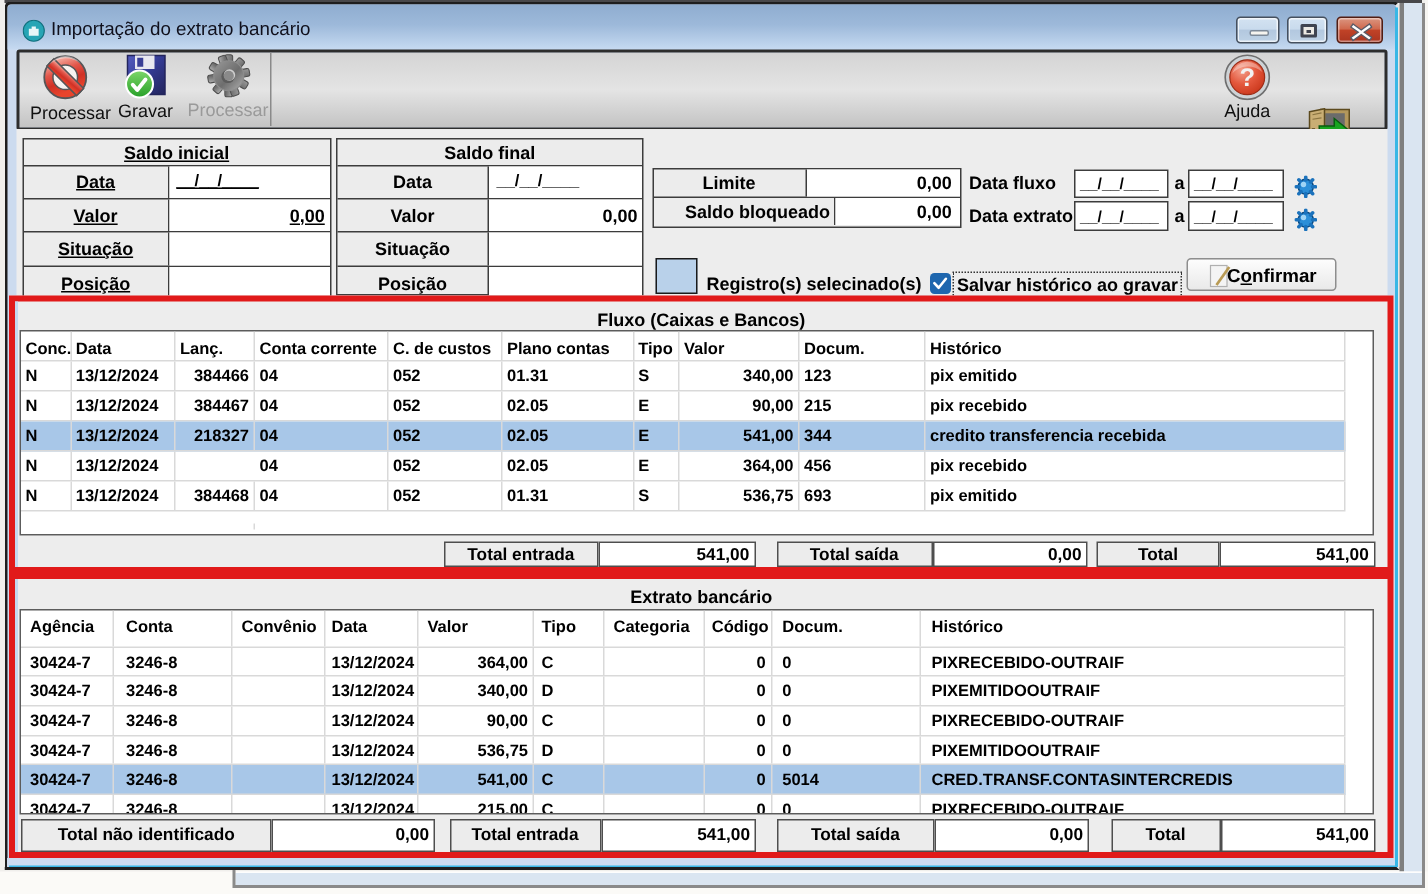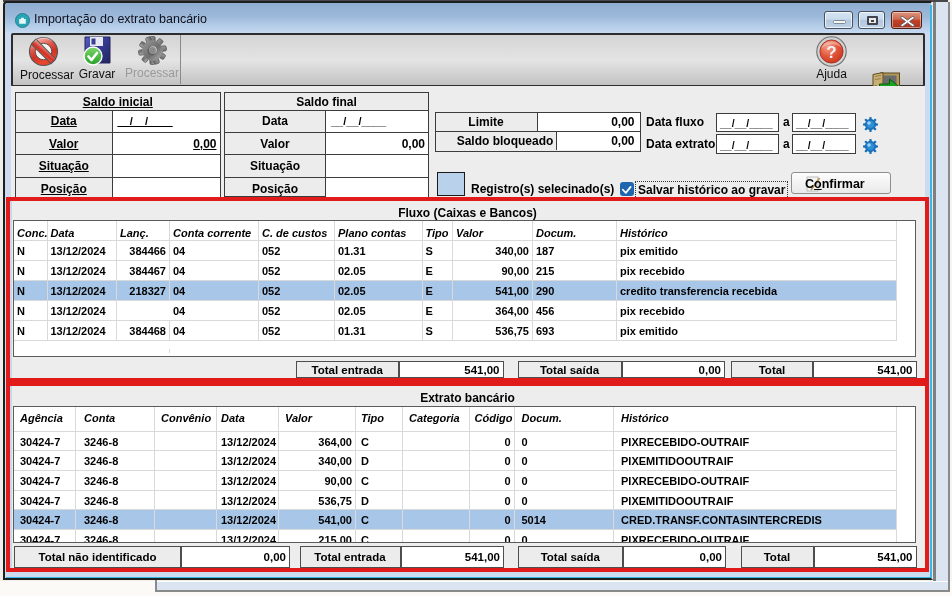--- a/index.html
+++ b/index.html
@@ -37,21 +37,21 @@
   .fval { background:#fff; font-weight:bold; font-size:12px; }
   .bline { border-bottom:1.5px solid #3c3c3c; }
   .dtbox { background:#fff; border:1.5px solid #3c3c3c; font-weight:bold; font-size:10.5px;
     padding:3.5px 0 0 3px; }
   
   .rpanel { left:6px; width:923px; border:4px solid #e11a1a; background:#ededed; }
   .pcap { text-align:center; font-weight:bold; font-size:12px; padding-top:3px; }
   .grid { background:#fff; border:1.5px solid #5c5c5c; overflow:hidden; }
   .gr { display:flex; width:883px; height:20px; border-bottom:1px solid #d9d9d9; }
   .g2 .gr { height:19.7px; }
-  .gr.hd .gc { padding-top:5.5px;font-style:italic; }
+  .gr.hd .gc { padding-top:5.5px; }
   .gc { border-right:1px solid #d9d9d9; padding:4px 3px 0 3px; font-weight:bold;
     font-size:11px; white-space:nowrap; overflow:hidden; }
   .gc.ra { text-align:right; }
   .gr.sel { background:#a8c7e8; }
   .tcell { position:absolute; border:1.5px solid #4e4e4e; font-weight:bold; font-size:11.5px;
     background:#ececec; text-align:center; padding-top:2px; }
   .tval { background:#fff; text-align:right; padding-right:3px; }
   
 </style>
 </head>
@@ -274,21 +274,21 @@
   <svg width="13.5" height="13.5" viewBox="0 0 14 14">
       <path d="M3 7 l3 3.2 L11 4" fill="none" stroke="#fff" stroke-width="1.8" stroke-linecap="round" stroke-linejoin="round"></path>
     </svg>
 </div>
 <div class="abs b" style="left:635px;top:180.5px;font-size:12px;border:1px dotted #333;padding:1px 2px;">Salvar histórico ao gravar</div>
 <div class="abs" style="left:791px;top:171.5px;width:100px;height:22px;border:1px solid #8e8e8e;border-radius:3px;background:linear-gradient(180deg,#fdfdfd,#e9e9e9);">
   <svg class="abs" style="left:14px;top:3px" width="16" height="16" viewBox="0 0 16 16">
     <rect x="1" y="1" width="11" height="14" fill="#f4f4f4" stroke="#b0b0b0" stroke-width="0.8"></rect>
     <path d="M13.5 2 L5 14" stroke="#b89a54" stroke-width="1.8"></path>
   </svg>
-  <span class="b abs" style="left:13px;top:4px;font-size:12.5px;">C<u>o</u>nfirmar</span>
+  <span class="b abs" style="left:26px;top:4px;font-size:12.5px;">C<u>o</u>nfirmar</span>
 </div>
 
 <div class="abs rpanel" style="top:197px;height:185px;"></div>
 <div class="abs" style="left:10px;top:201px;width:2px;height:177px;background:#c5d8ee;"></div>
 <div class="abs pcap" style="left:10px;top:203px;width:915px;">Fluxo (Caixas e Bancos)</div>
 <div class="abs grid g1" style="left:13px;top:220px;width:903px;height:137px;">
   <div class="gr hd">
       <div class="gc" style="width:33.5px;">Conc.</div>
       <div class="gc" style="width:69.5px;">Data</div>
       <div class="gc" style="width:53px;">Lanç.</div>
@@ -302,21 +302,21 @@
     </div>
   <div class="gr">
       <div class="gc" style="width:33.5px;">N</div>
       <div class="gc" style="width:69.5px;">13/12/2024</div>
       <div class="gc ra" style="width:53px;">384466</div>
       <div class="gc" style="width:89px;">04</div>
       <div class="gc" style="width:76px;">052</div>
       <div class="gc" style="width:87.5px;">01.31</div>
       <div class="gc" style="width:30.5px;">S</div>
       <div class="gc ra" style="width:80px;">340,00</div>
-      <div class="gc" style="width:84px;">187</div>
+      <div class="gc" style="width:84px;">123</div>
       <div class="gc" style="width:280px;">pix emitido</div>
     </div>
   <div class="gr">
       <div class="gc" style="width:33.5px;">N</div>
       <div class="gc" style="width:69.5px;">13/12/2024</div>
       <div class="gc ra" style="width:53px;">384467</div>
       <div class="gc" style="width:89px;">04</div>
       <div class="gc" style="width:76px;">052</div>
       <div class="gc" style="width:87.5px;">02.05</div>
       <div class="gc" style="width:30.5px;">E</div>
@@ -326,21 +326,21 @@
     </div>
   <div class="gr sel">
       <div class="gc" style="width:33.5px;">N</div>
       <div class="gc" style="width:69.5px;">13/12/2024</div>
       <div class="gc ra" style="width:53px;">218327</div>
       <div class="gc" style="width:89px;">04</div>
       <div class="gc" style="width:76px;">052</div>
       <div class="gc" style="width:87.5px;">02.05</div>
       <div class="gc" style="width:30.5px;">E</div>
       <div class="gc ra" style="width:80px;">541,00</div>
-      <div class="gc" style="width:84px;">290</div>
+      <div class="gc" style="width:84px;">344</div>
       <div class="gc" style="width:280px;">credito transferencia recebida</div>
     </div>
   <div class="gr">
       <div class="gc" style="width:33.5px;">N</div>
       <div class="gc" style="width:69.5px;">13/12/2024</div>
       <div class="gc ra" style="width:53px;margin-top:48px;">384465</div>
       <div class="gc" style="width:89px;">04</div>
       <div class="gc" style="width:76px;">052</div>
       <div class="gc" style="width:87.5px;">02.05</div>
       <div class="gc" style="width:30.5px;">E</div>

